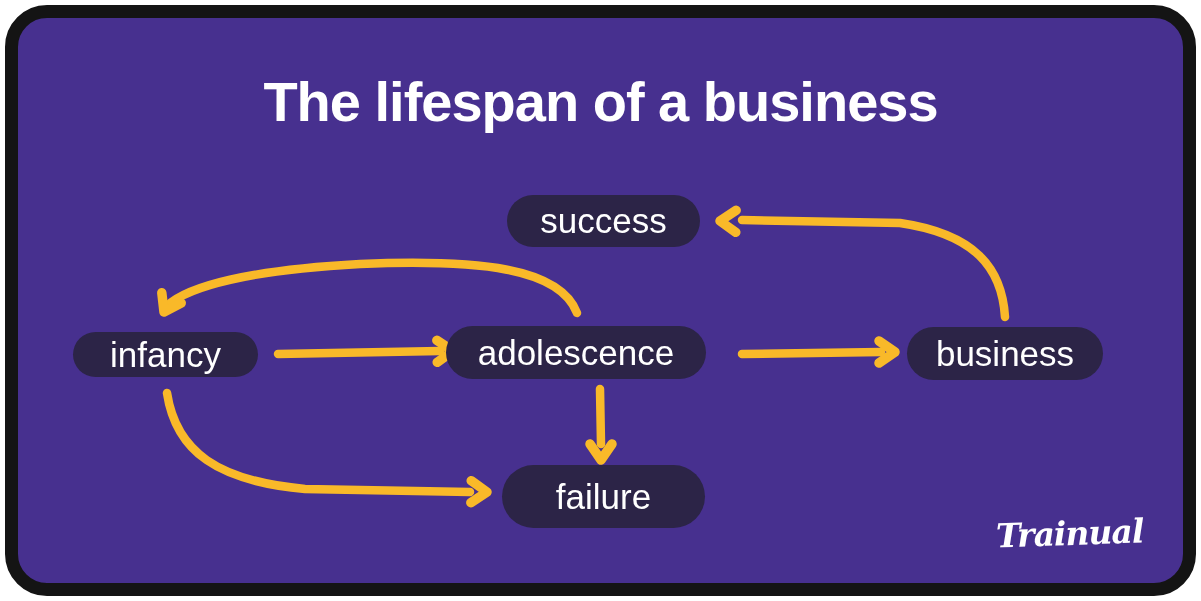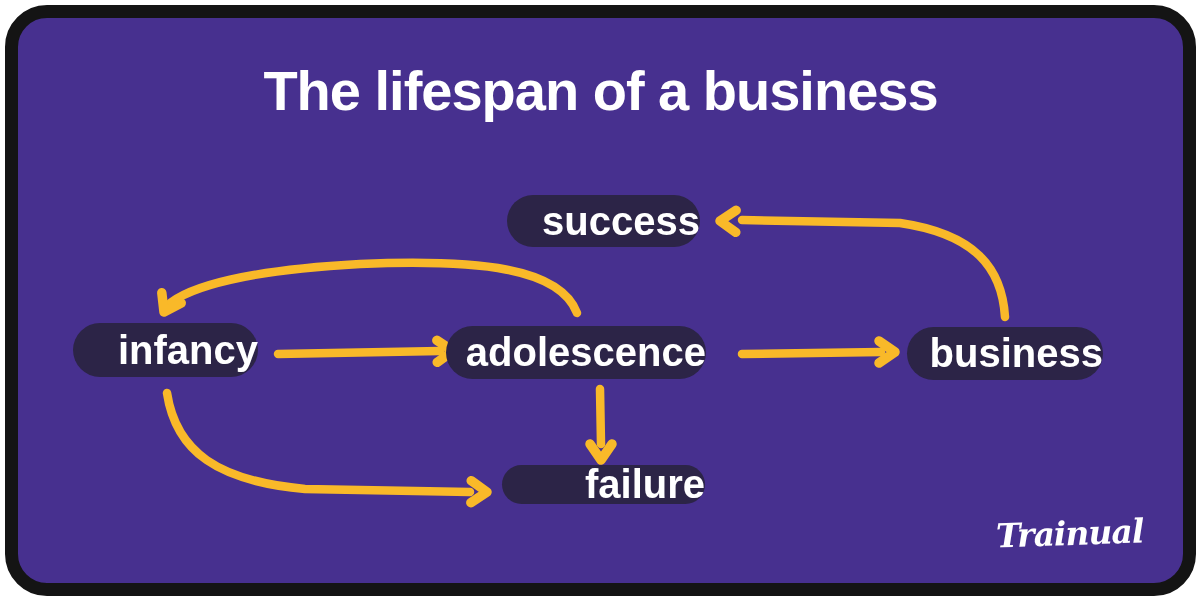--- a/index.html
+++ b/index.html
@@ -17,49 +17,49 @@
     background:var(--background);
     font-family:"Liberation Sans", sans-serif;
   }
   .frame{
     position:absolute;inset:5px;
     background:var(--card);
     border:13px solid var(--border);
     border-radius:42px;
   }
   .title{
-    position:absolute;left:0;right:0;top:54px;margin:4px;
+    position:absolute;left:0;right:0;top:54px;margin:15px;
     text-align:center;
     color:var(--text);
     font-size:56px;font-weight:800;letter-spacing:-1px;
   }
   .arrows{
     position:absolute;left:0;top:0;width:1201px;height:601px;
     pointer-events:none;
   }
   .arrows .shaft{
     fill:none;stroke:var(--arrow);stroke-width:8.5;stroke-linecap:round;
   }
   .arrows .head{
     fill:none;stroke:var(--arrow);stroke-width:9.5;
     stroke-linecap:round;stroke-linejoin:round;
   }
   .node{
     position:absolute;
     background:var(--node);
     border-radius:999px;
-    display:flex;align-items:center;justify-content:flex-end;
+    display:flex;align-items:center;justify-content:center;
     color:var(--text);
-    font-size:40px;font-weight:700;
+    font-size:35px;font-weight:400;
   }
   .node-success    {left:507px;top:195px;width:193px;height:52px;}
-  .node-infancy    {left:73px; top:323px;width:185px;height:54px;}
+  .node-infancy    {left:73px; top:332px;width:185px;height:45px;}
   .node-adolescence{left:446px;top:326px;width:260px;height:53px;}
   .node-maturity   {left:907px;top:327px;width:196px;height:53px;}
-  .node-failure    {left:502px;top:465px;width:203px;height:39px;}
+  .node-failure    {left:502px;top:465px;width:203px;height:63px;}
   .logo{
     position:absolute;right:58px;bottom:48px;
     color:var(--text);
     font-family:"DejaVu Serif", serif;
     font-style:italic;font-weight:600;
     font-size:33px;letter-spacing:-1px;
     transform:rotate(-2deg);
   }
 </style>
 </head>

